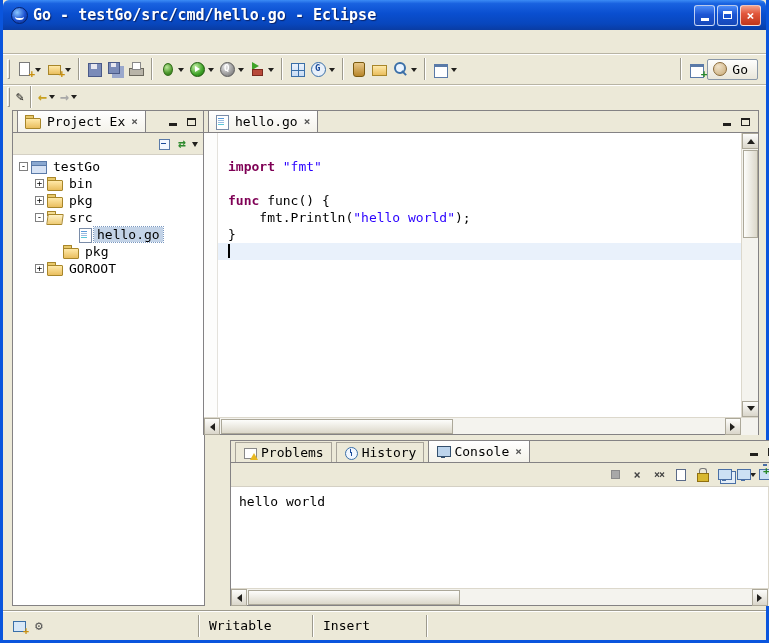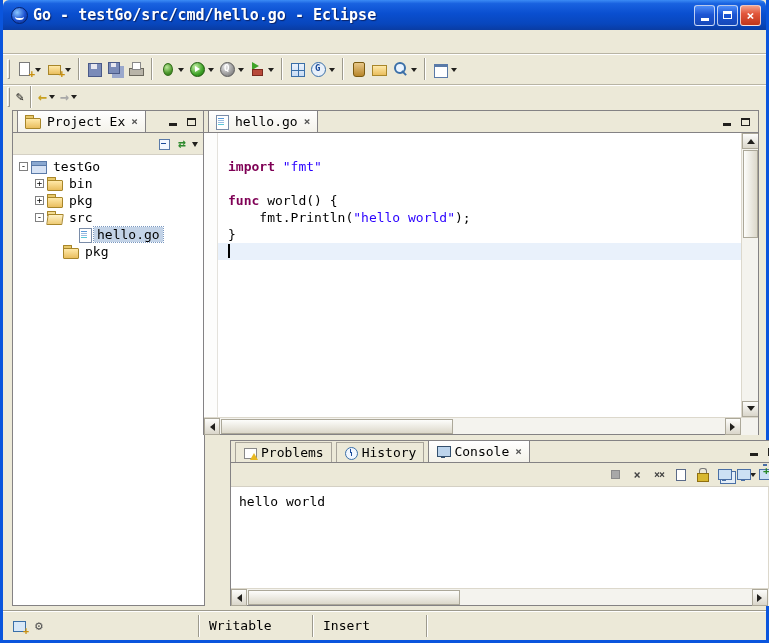--- a/index.html
+++ b/index.html
@@ -269,20 +269,30 @@
     <span class="tb">
         <span class="ic ic-magnify"></span>
         <span class="drop"></span>
       </span>
     <span class="tsep"></span>
     <span class="tb">
         <span class="ic ic-window"></span>
         <span class="drop"></span>
       </span>
 
+    <span class="persp-area">
+      <span class="tsep"></span>
+      <span class="tb">
+          <span class="ic ic-window ic-window-plus"></span>
+        </span>
+      <span class="persp-btn">
+        <span class="ic-gopher"></span>
+        <span>Go</span>
+      </span>
+    </span>
   </div>
 
   <div class="toolbar2">
     <span class="grip"></span>
     <span class="tb">
         <span class="glyph-btn">✎</span>
       </span>
     <span class="tsep"></span>
     <span class="tb">
         <span class="gold">←</span>
@@ -339,20 +349,25 @@
       <div class="trow sel" style="padding-left:54px">
           <span class="exp none"></span>
           <span class="ticon ic-gofile"></span>
           <span class="tlabel">hello.go</span>
         </div>
       <div class="trow" style="padding-left:38px">
           <span class="exp none"></span>
           <span class="ticon ic-folder"></span>
           <span class="tlabel">pkg</span>
         </div>
+      <div class="trow" style="padding-left:22px">
+          <span class="exp plus"></span>
+          <span class="ticon ic-folder"></span>
+          <span class="tlabel">GOROOT</span>
+        </div>
     </div>
   </div>
 
   <div class="panel editor">
     <div class="phdr">
       <span class="tab">
         <span class="ticon ic-gofile"></span>
         <span>hello.go</span>
         <span class="tab-close">×</span>
       </span>
@@ -364,21 +379,21 @@
             <span class="hmax"></span>
           </span>
       </span>
     </div>
     <div class="ebody">
       <div class="ruler"></div>
       <div class="codewrap">
         <div class="cl"></div>
         <div class="cl"><span class="kw">import</span><span> </span><span class="str">"fmt"</span></div>
         <div class="cl"></div>
-        <div class="cl"><span class="kw">func</span><span> world() {</span></div>
+        <div class="cl"><span class="kw">func</span><span> func() {</span></div>
         <div class="cl"><span>    fmt.Println(</span><span class="str">"hello world"</span><span>);</span></div>
         <div class="cl"><span>}</span></div>
         <div class="cl current"><span class="caret"></span></div>
       </div>
       <div class="vscroll">
         <span class="sbtn">
             <span class="a-up"></span>
           </span>
         <div class="strack">
             <div class="vthumb" style="height:88px"></div>

